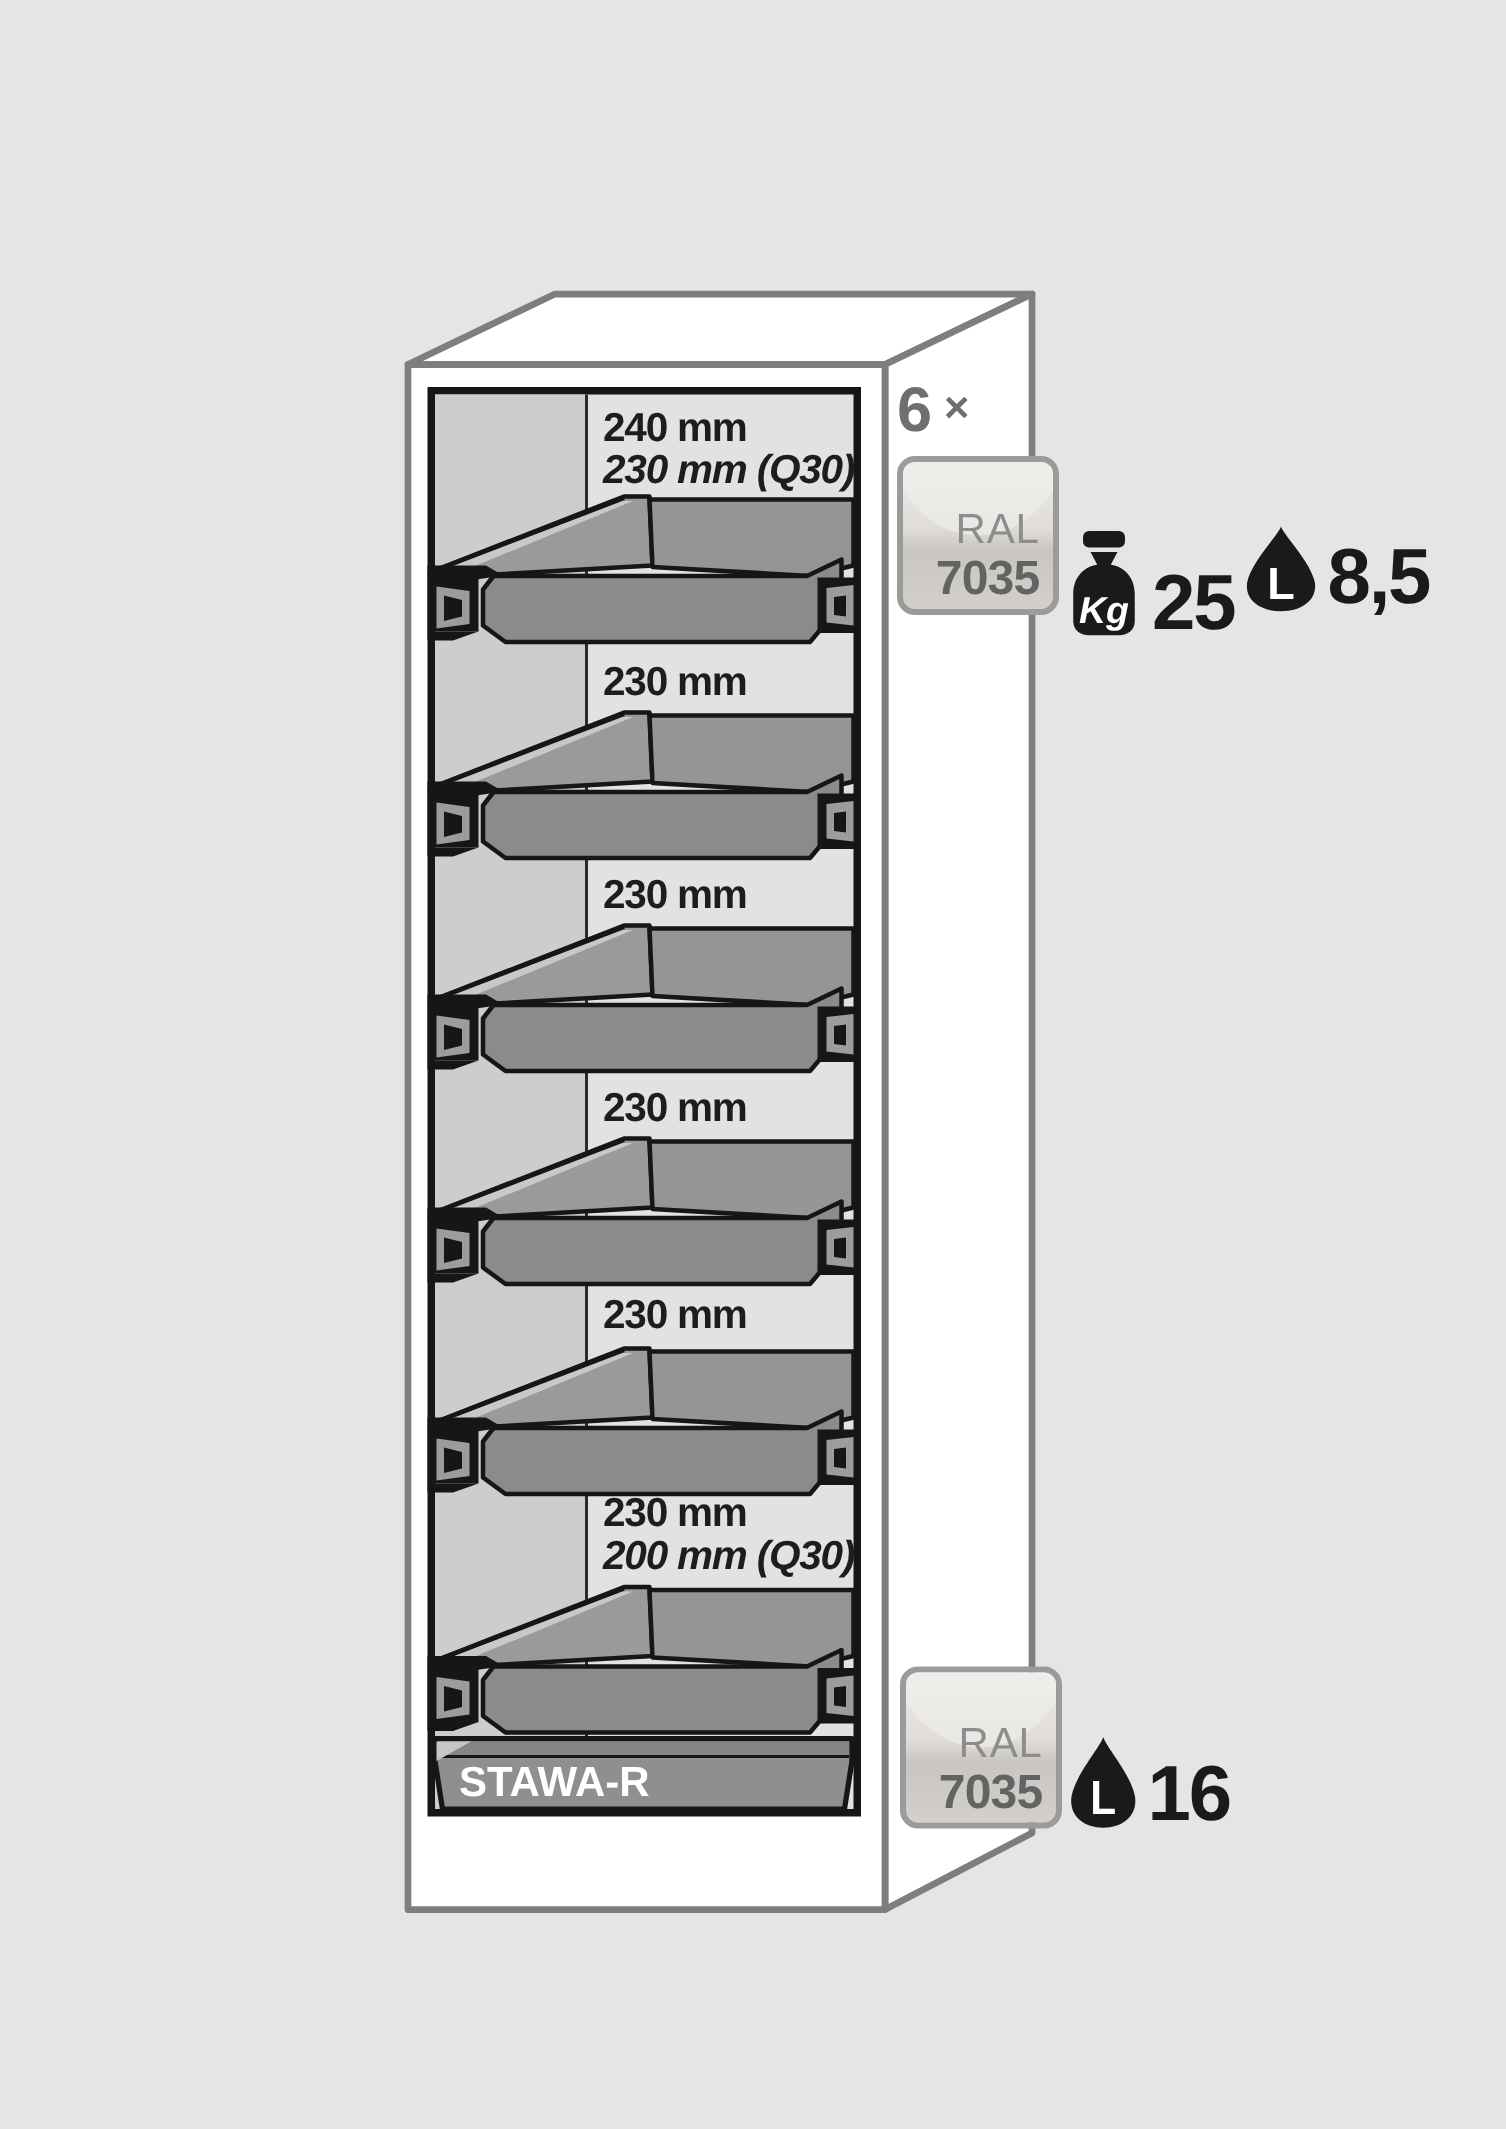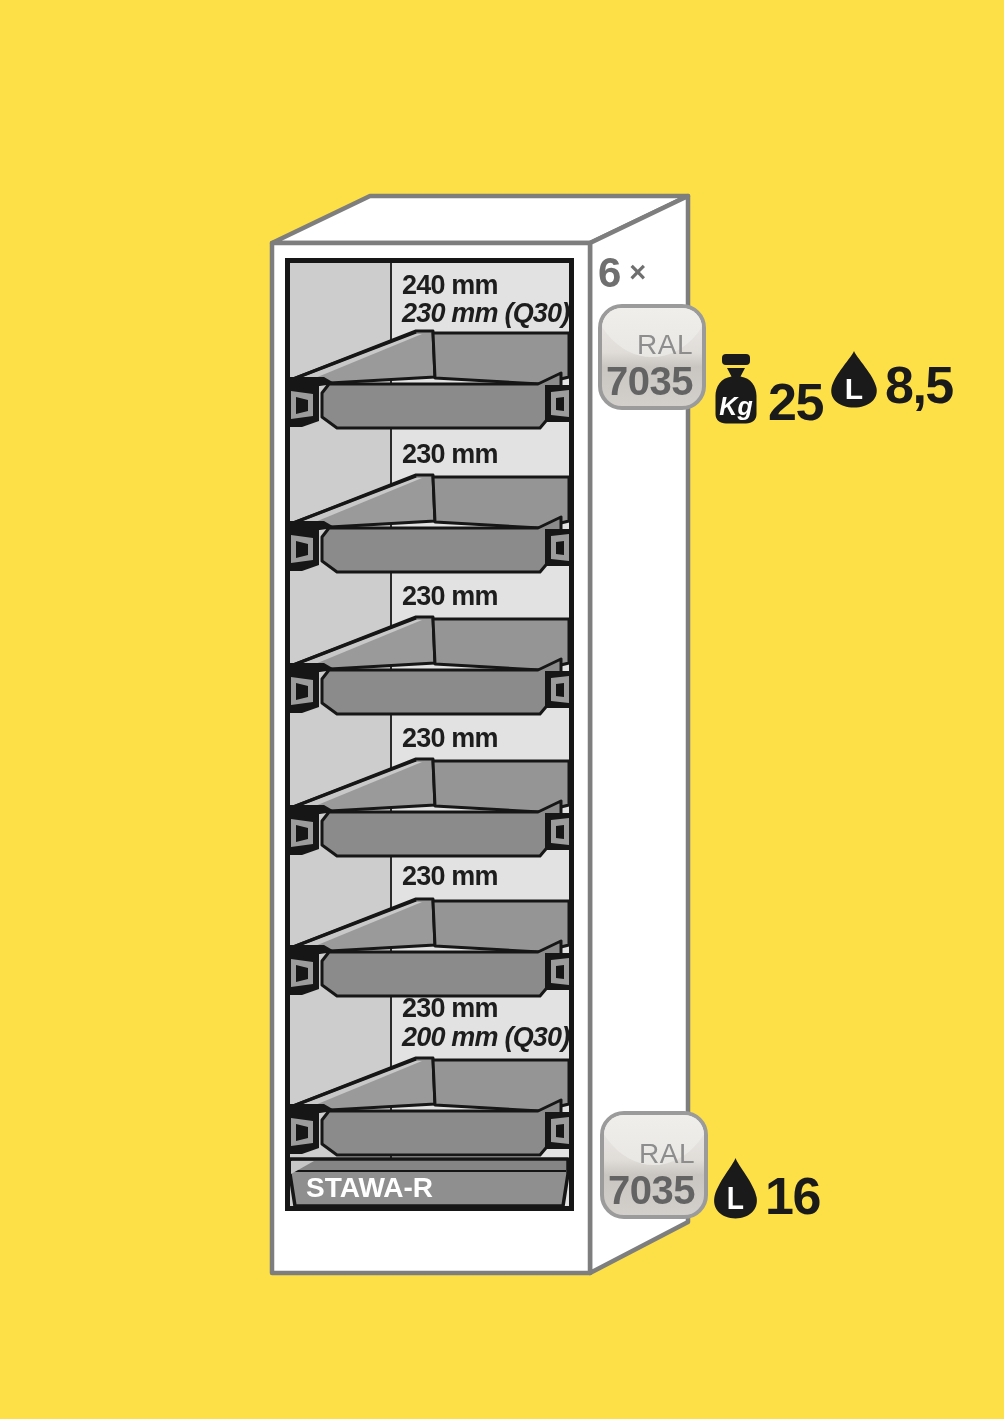--- a/index.html
+++ b/index.html
@@ -1,40 +1,40 @@
 <!DOCTYPE html>
 <html><head>
 <meta charset="utf-8">
 <style>
   html,body{margin:0;padding:0;background:#ffffff;}
   body{font-family:"Liberation Sans","DejaVu Sans",sans-serif;}
-  .stage{position:relative;width:1004px;height:1419px;background:#fde047;overflow:hidden;}
+  .stage{position:relative;width:1004px;height:1419px;background:#e5e5e5;overflow:hidden;}
   .stage svg.diagram{position:absolute;left:0;top:0;}
 
   
   .shelf-lbl{font-weight:700;font-size:27px;fill:#1d1d1d;letter-spacing:-0.8px;}
   .shelf-lbl.it{font-style:italic;}
   .sump-lbl{font-weight:700;font-size:28px;fill:#ffffff;letter-spacing:0px;}
 
   
   .qty{position:absolute;left:598px;top:252px;display:flex;align-items:center;color:#6f6f6f;font-weight:700;}
   .qty .qty-n{font-size:42px;line-height:1;}
   .qty .qty-x{font-size:29px;line-height:1;margin-left:8px;transform:translateY(-1px);}
 
   
-  .badge{position:absolute;box-sizing:border-box;border:4px solid #9b9b9b;border-radius:24px;
+  .badge{position:absolute;box-sizing:border-box;border:4px solid #9b9b9b;border-radius:12px;
          background:linear-gradient(180deg,#eceae7 0%,#e0ddd9 45%,#c9c6c2 60%,#d3d0cc 100%);overflow:hidden;}
   .badge::before{content:"";position:absolute;left:-14%;right:-14%;top:-40%;height:90%;
          background:linear-gradient(180deg,#f5f4f2 0%,#e9e7e3 100%);
          border-radius:0 0 55% 55% / 0 0 100% 100%;}
   .badge-top{left:598px;top:304px;width:108px;height:106px;}
   .badge-bottom{left:600px;top:1111px;width:108px;height:108px;}
   .badge-text{position:absolute;right:9px;bottom:5px;text-align:right;line-height:1;z-index:1;}
   .badge-text .ral{font-size:28px;color:#8d8d8d;letter-spacing:0.5px;font-weight:400;}
-  .badge-text .code{font-size:40px;color:#636363;font-weight:700;letter-spacing:-0.5px;margin-top:2px;}
+  .badge-text .code{font-size:32px;color:#636363;font-weight:700;letter-spacing:-0.5px;margin-top:2px;}
 
   
   .spec{position:absolute;display:flex;align-items:flex-end;gap:6px;}
   .spec .num{font-size:52px;font-weight:700;color:#1a1a1a;line-height:0.8;letter-spacing:-1.5px;padding-bottom:1px;}
   .spec-weight{left:710px;top:353px;}
   .spec-vol-top{left:829px;top:350px;}
   .spec-vol-bottom{left:712px;top:1157px;}
   .icon-letter{font-weight:700;fill:#ffffff;}
 </style>
 </head>

